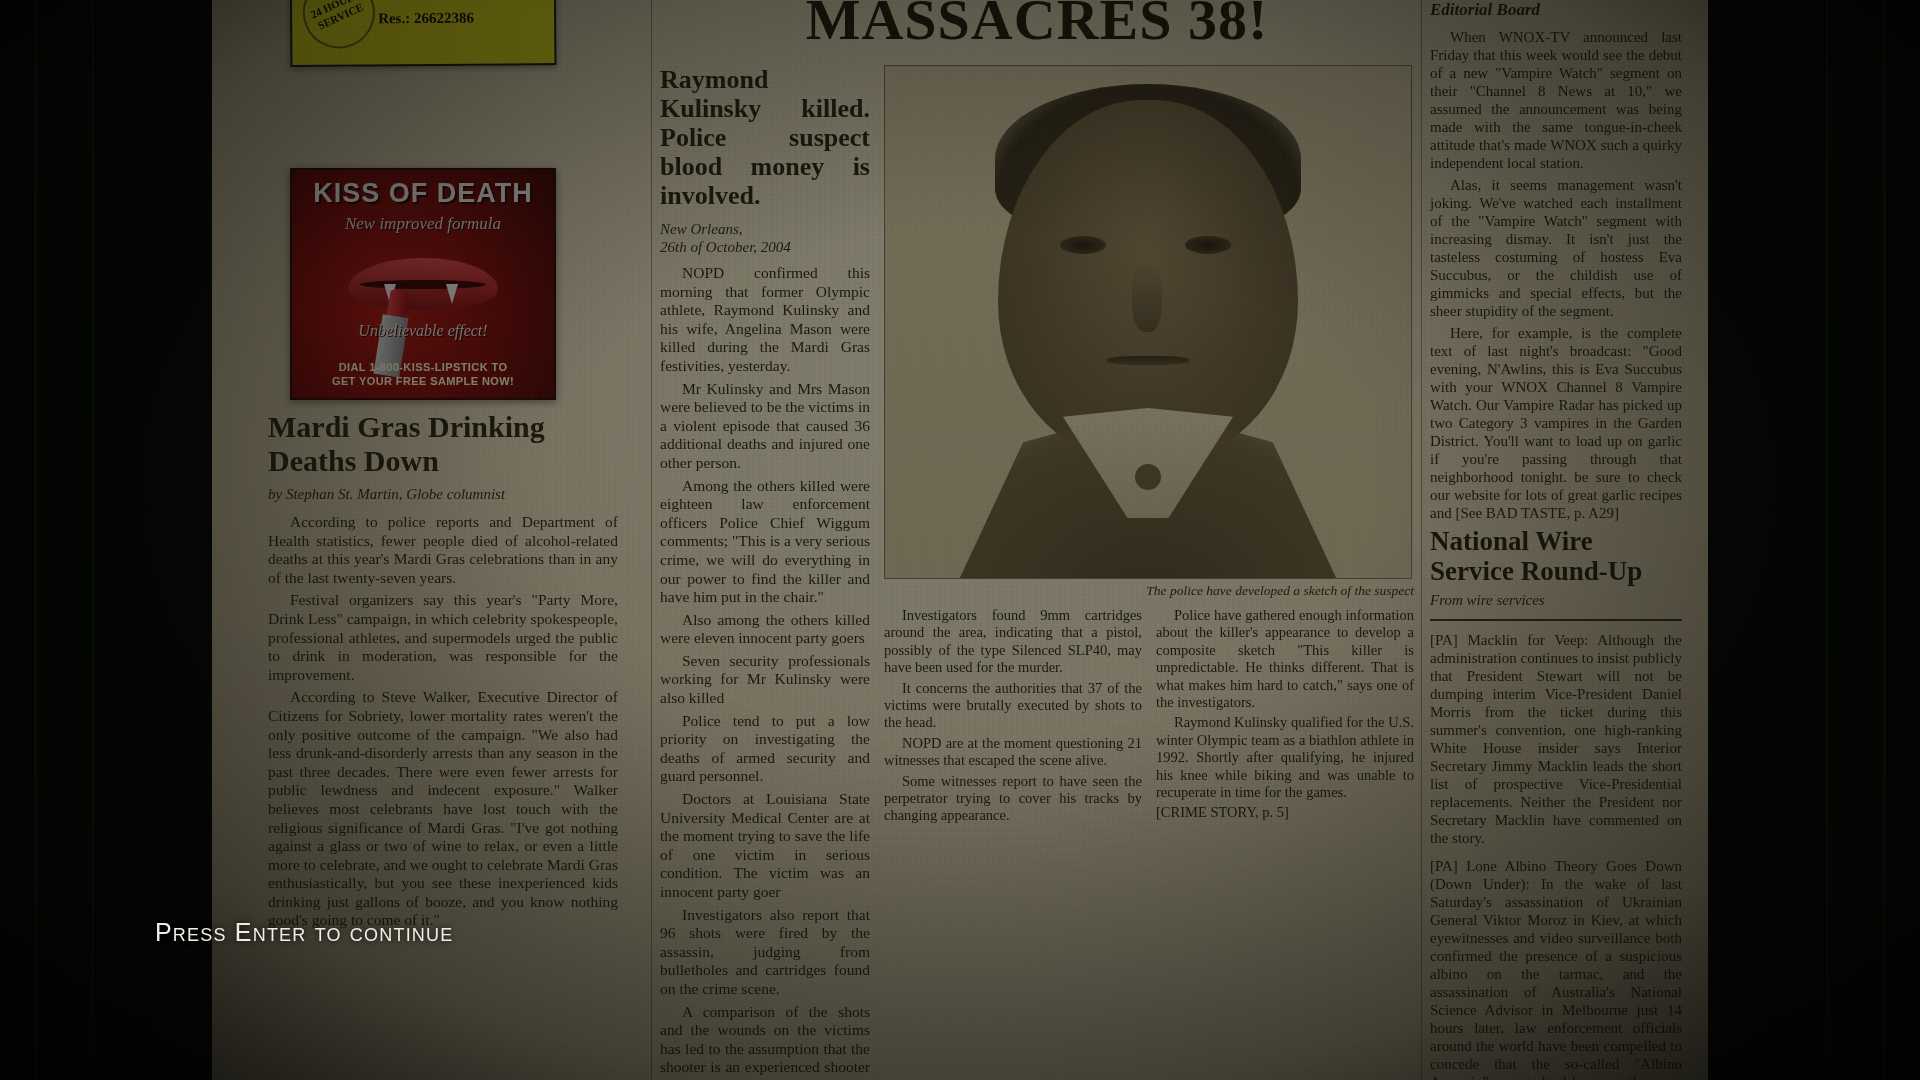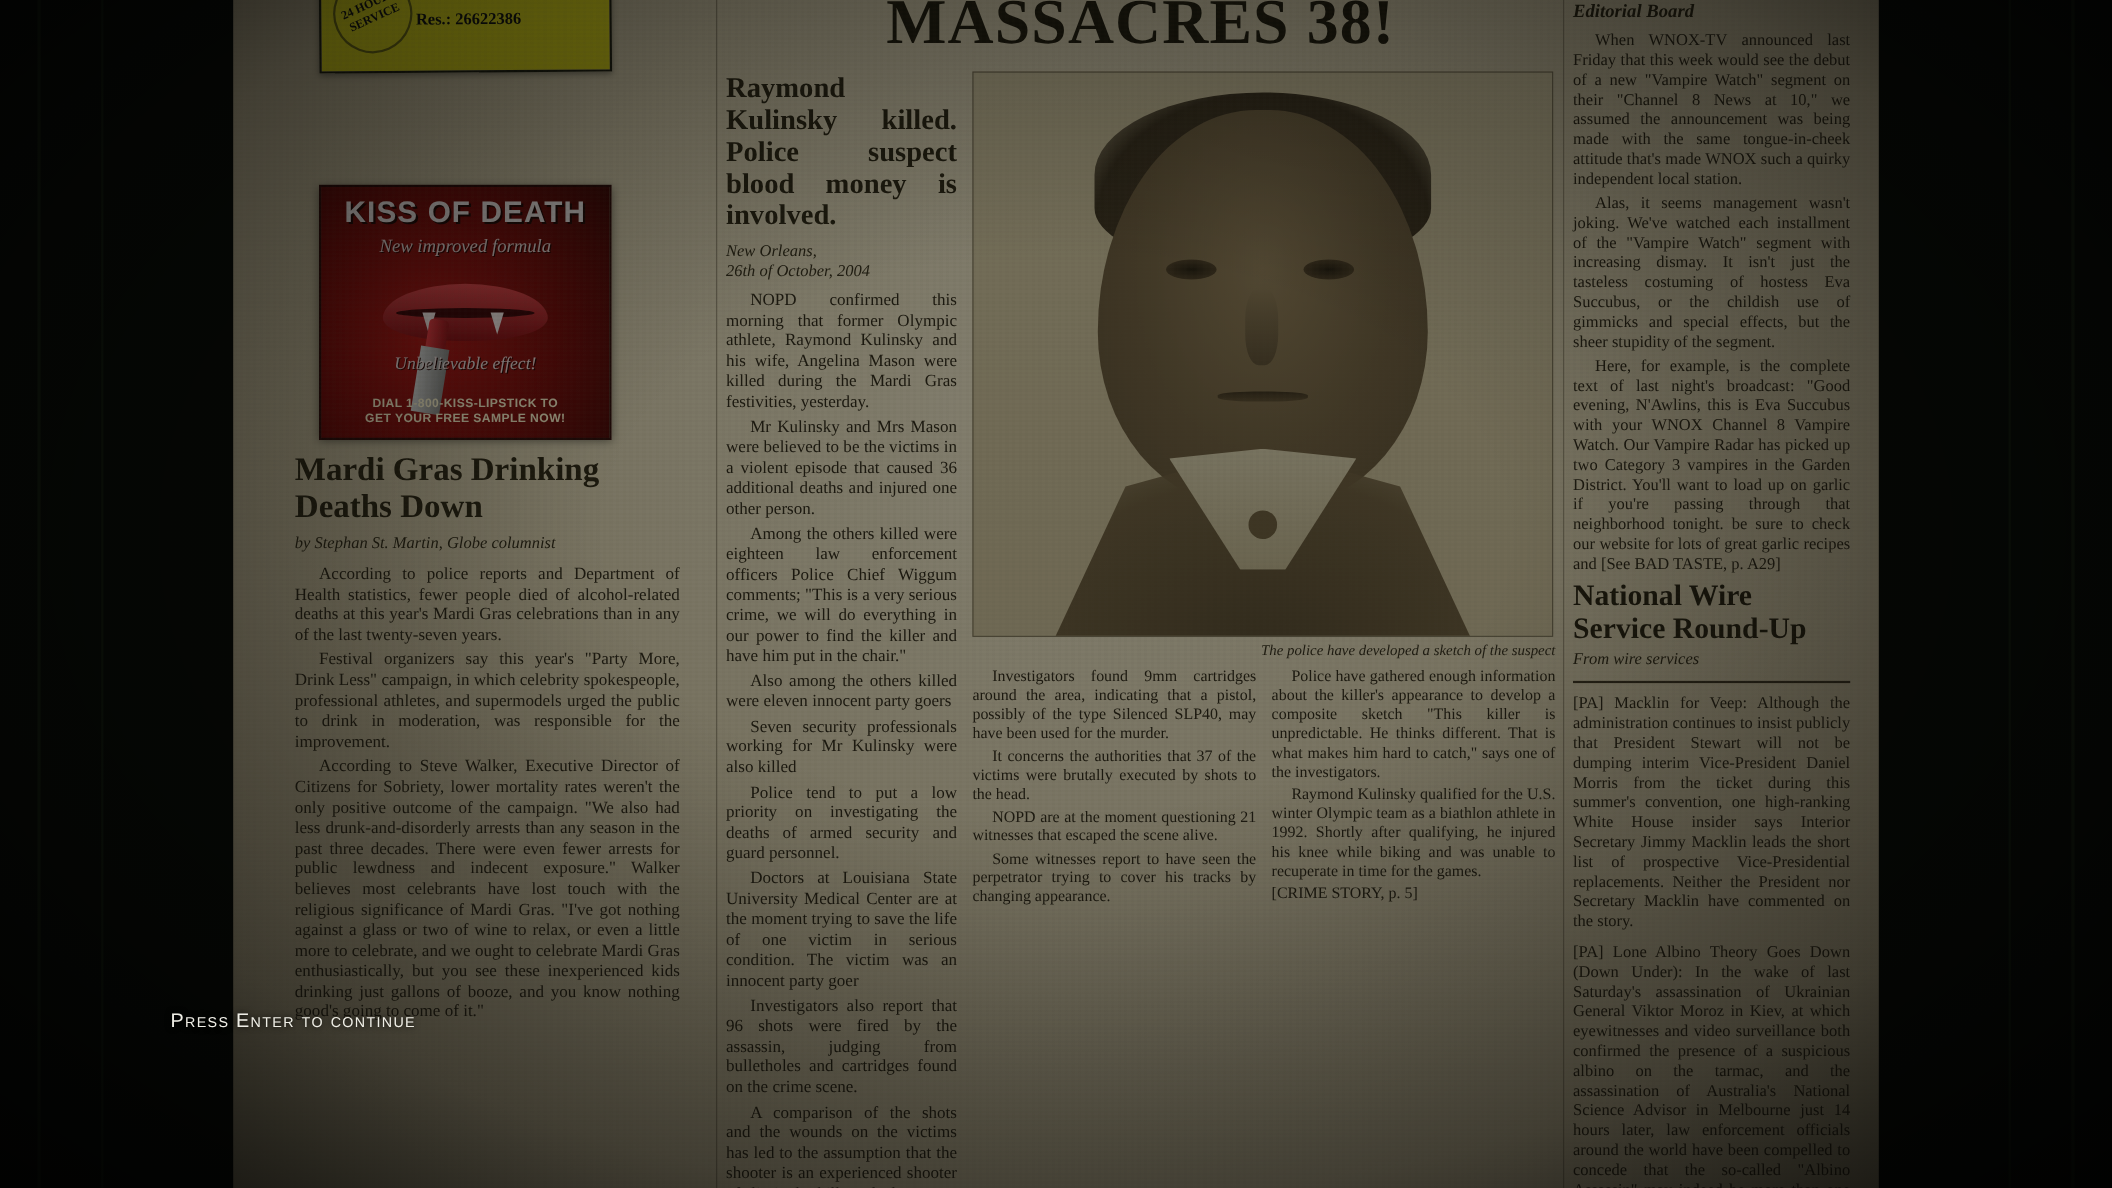--- a/index.html
+++ b/index.html
@@ -135,21 +135,21 @@
   .rule-h{height:2px;background:#3a3120;margin:10px 0 8px 0;}
   .rtitle{font-family:"Liberation Serif",serif;font-weight:bold;font-size:27px;line-height:30px;color:#241e10;margin:4px 0 6px 0;}
   .rsub{font-style:italic;font-size:15px;color:#2e2717;margin:0 0 10px 0;}
   .right-text p{margin:0 0 4px 0;text-indent:20px;text-align:justify;font-size:15px;line-height:18px;color:#2b2417;}
   .right-text p.noind{text-indent:0;margin-top:10px;}
 
   
   #prompt{
     position:absolute;left:155px;top:918px;
     font-family:"Liberation Sans",sans-serif;font-variant:small-caps;
-    font-size:18px;letter-spacing:1.2px;color:#efeee6;text-shadow:0 0 6px rgba(0,0,0,.9);
+    font-size:25px;letter-spacing:1.2px;color:#efeee6;text-shadow:0 0 6px rgba(0,0,0,.9);
   }
 </style>
 </head>
 <body>
 
 <div id="screen">
 
   <div class="edge left">
     <div class="bar"></div>
     <div class="bar2"></div>

